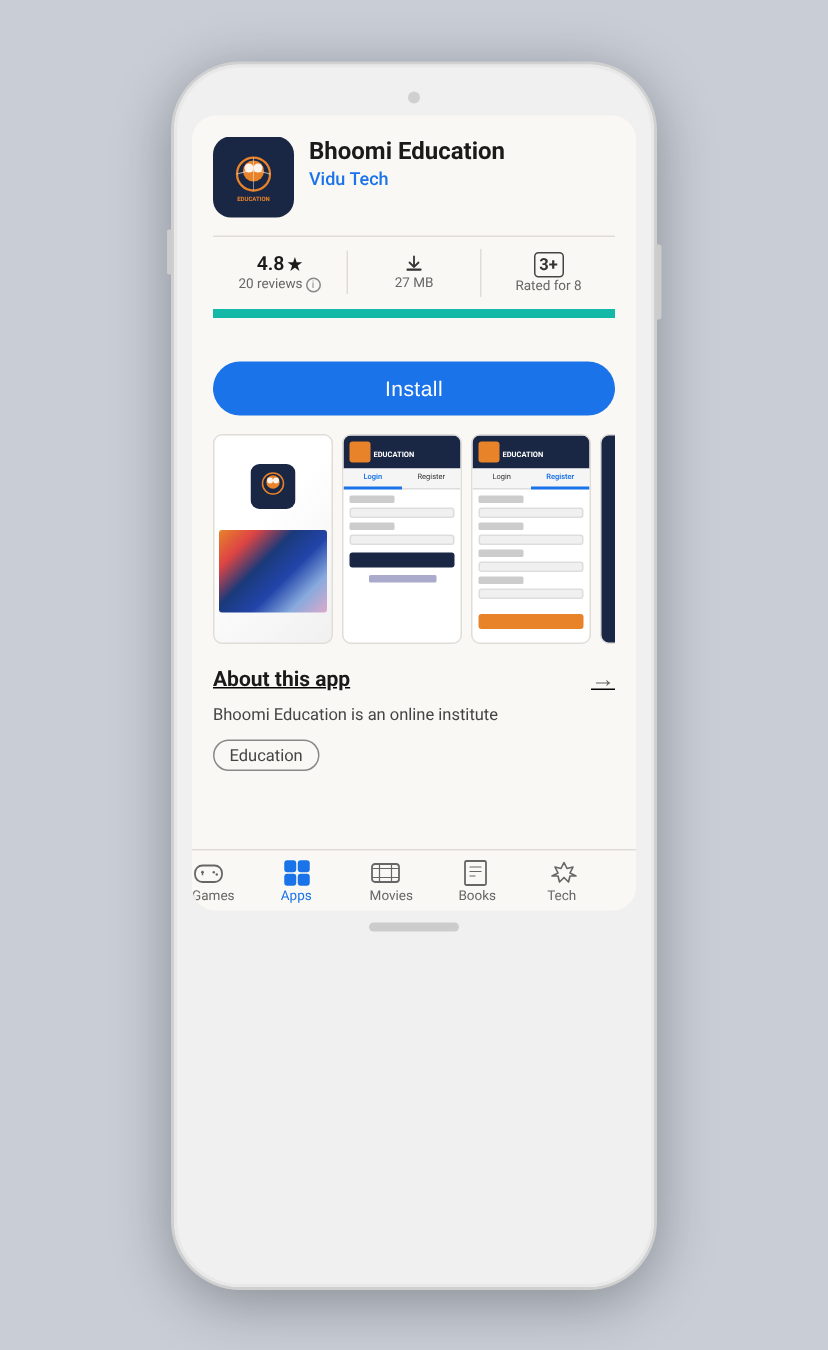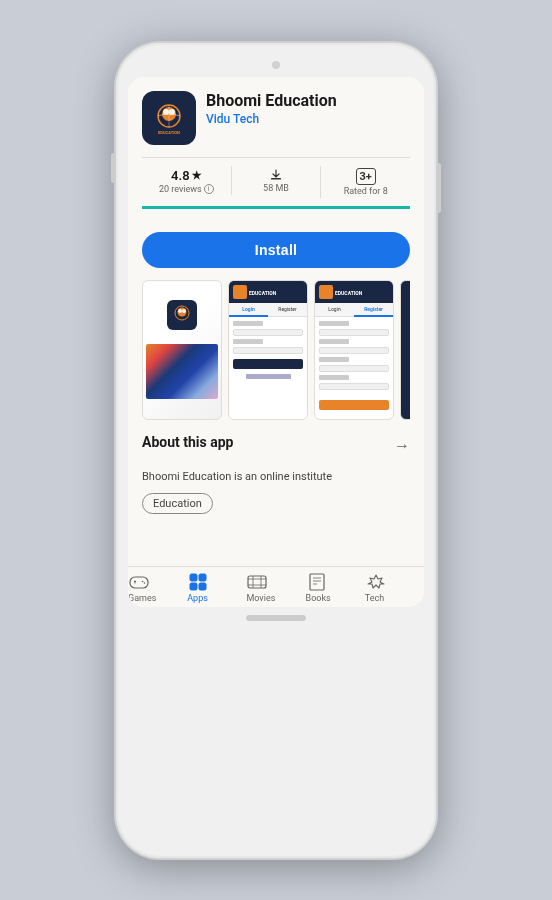--- a/index.html
+++ b/index.html
@@ -111,24 +111,24 @@
     .app-developer {
       font-size: 12px;
       color: #1a73e8;
       font-weight: 500;
       margin-top: 2px;
     }
 
     
     .stats-row {
       display: flex;
-      align-items: flex-start;
+      align-items: center;
       border-top: 1px solid #e0ddd8;
-      border-bottom: 3px solid #14b8a6;
-      margin-bottom: 23px;
+      border-bottom: 6px solid #14b8a6;
+      margin-bottom: 10px;
       padding: 8px 0;
     }
 
     .stat-item {
       flex: 1;
       text-align: center;
       display: flex;
       flex-direction: column;
       align-items: center;
       justify-content: center;
@@ -182,24 +182,25 @@
 
     
     .install-btn {
       width: 100%;
       padding: 10px;
       background: #1a73e8;
       color: white;
       border: none;
       border-radius: 20px;
       font-size: 14px;
-      font-weight: 700;
+      font-weight: 400;
       cursor: pointer;
       margin-bottom: 12px;
       letter-spacing: 0.3px;
+      margin-top: 19px;
     }
 
     
     .screenshots-row {
       display: flex;
       gap: 6px;
       overflow-x: auto;
       margin-bottom: 12px;
       scrollbar-width: none;
       padding-bottom: 2px;
@@ -324,22 +325,23 @@
     }
 
     
     .about-section {
       margin-bottom: 10px;
     }
 
     .about-header {
       display: flex;
       justify-content: space-between;
-      align-items: flex-start;
-      margin-bottom: 16px;
+      align-items: center;
+      margin-bottom: 6px;
+      text-decoration: underline;
     }
 
     .about-title {
       font-size: 14px;
       font-weight: 700;
       color: #1a1a1a;
     }
 
     .about-arrow {
       font-size: 16px;
@@ -463,21 +465,21 @@
         </div>
         <div class="stat-item">
           <div class="stat-main">
 
             <svg width="14" height="14" viewBox="0 0 14 14">
               <rect x="2" y="10" width="10" height="1.5" rx="0.5" fill="#333"></rect>
               <path d="M7 2 L7 8 M4 6 L7 9 L10 6" stroke="#333" stroke-width="1.2" fill="none" stroke-linecap="round"></path>
             </svg>
           </div>
           <div class="stat-sub">
-            <span>58 MB</span>
+            <span>27 MB</span>
           </div>
         </div>
         <div class="stat-item">
           <div class="stat-main">
             <span class="age-badge">3+</span>
           </div>
           <div class="stat-sub">
             <span>Rated for 8</span>
           </div>
         </div>

